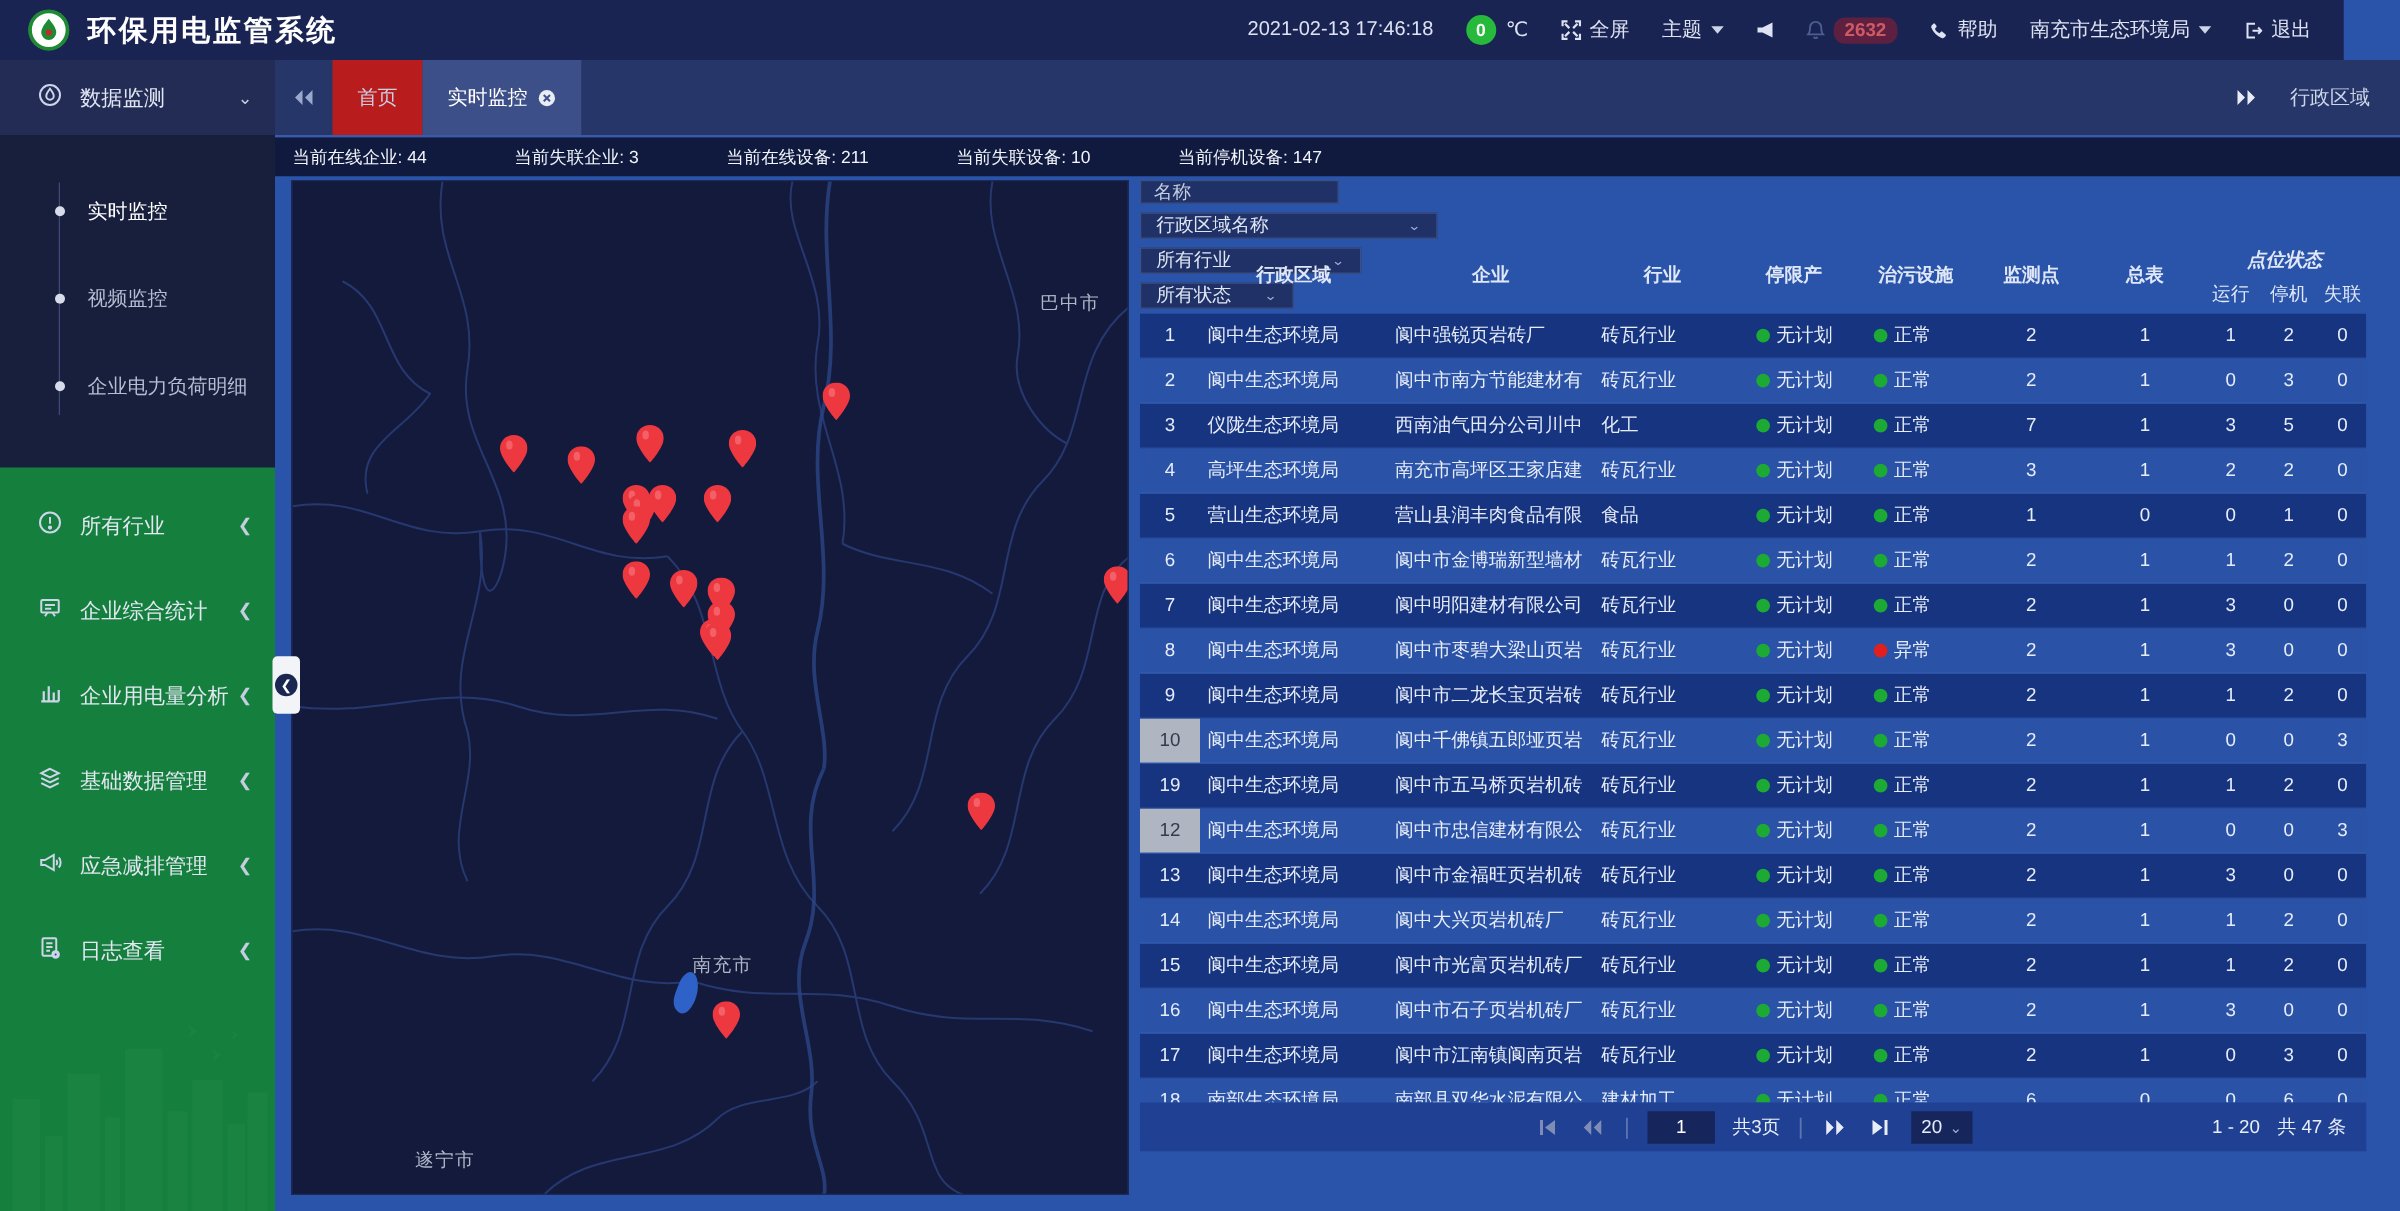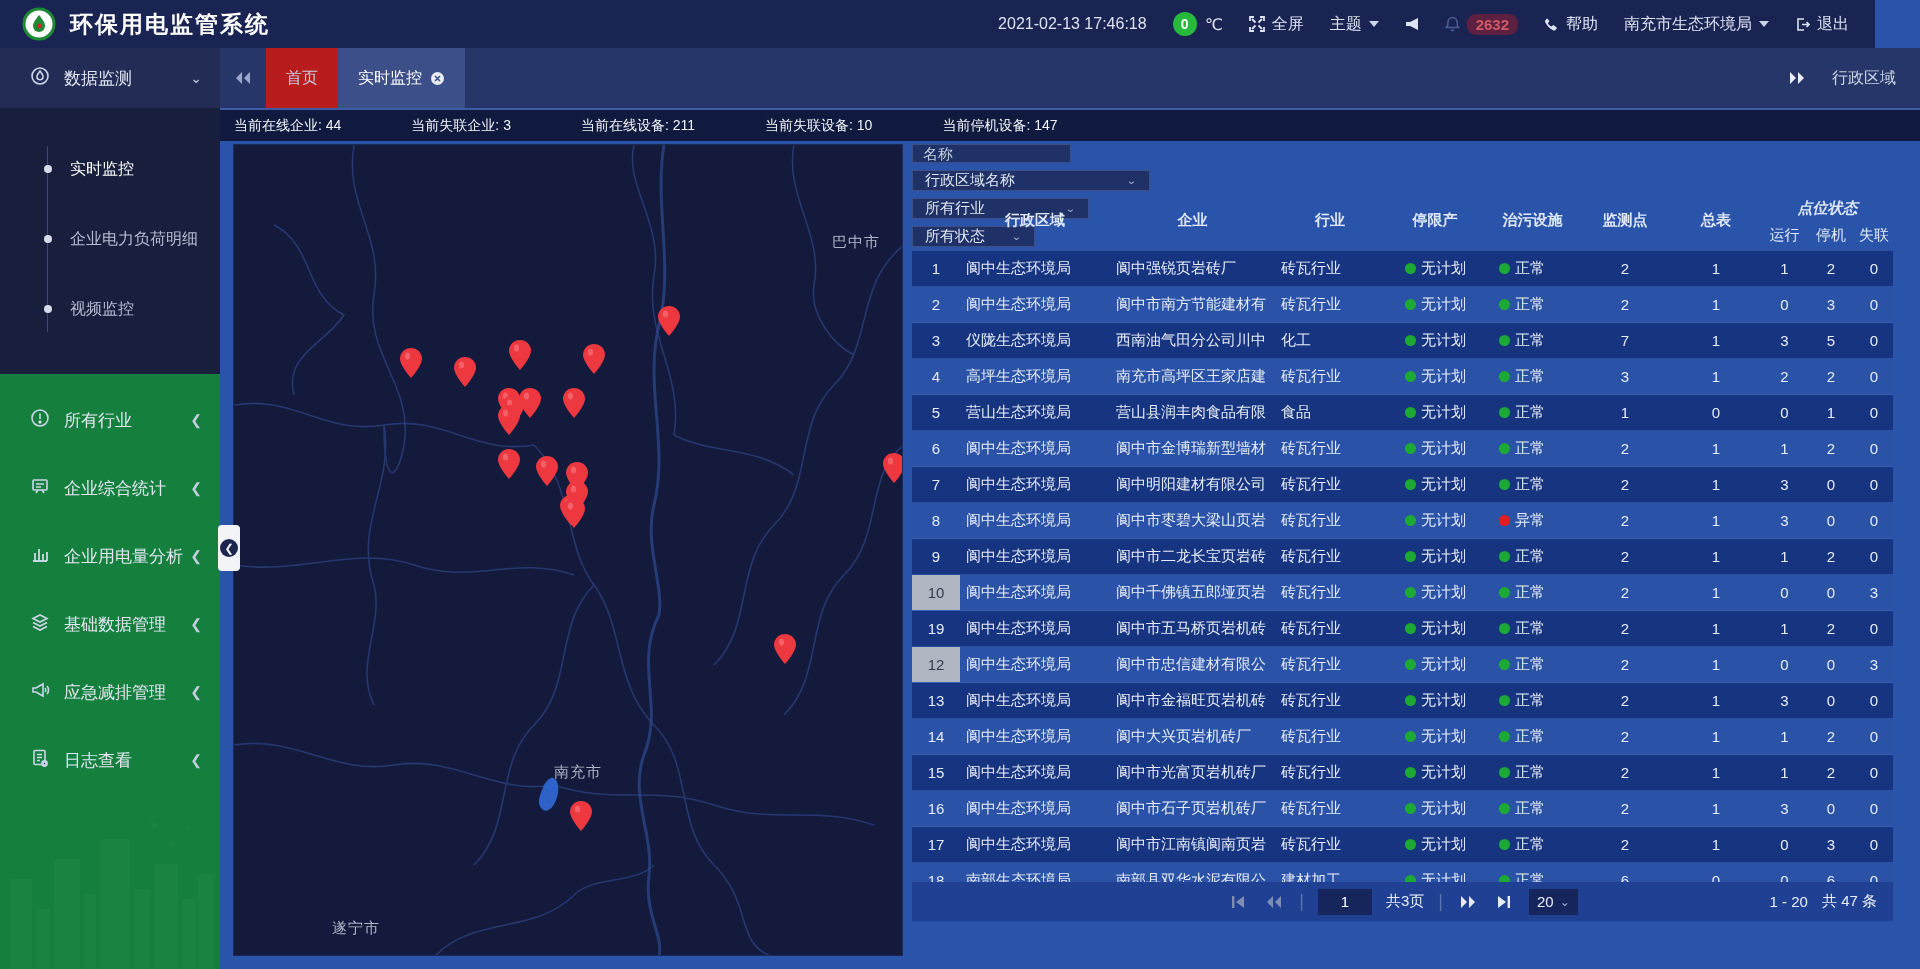--- a/index.html
+++ b/index.html
@@ -176,25 +176,25 @@
         <span class="side-chev">⌄</span>
       </div>
       <div class="side-children">
         <div class="side-vline"></div>
         <div class="side-child active">
           <span class="dot"></span>
           <span>实时监控</span>
         </div>
         <div class="side-child">
           <span class="dot"></span>
-          <span>企业电力负荷明细</span>
+          <span>视频监控</span>
         </div>
         <div class="side-child">
           <span class="dot"></span>
-          <span>视频监控</span>
+          <span>企业电力负荷明细</span>
         </div>
       </div>
       <div class="side-items-wrap" id="side-rest">
         <div class="side-item">
           <span><svg width="20" height="20" viewBox="0 0 20 20" fill="none" stroke="#cdd5ea" stroke-width="1.6">
               <circle cx="10" cy="10" r="8"></circle>
               <path d="M10 5.5v5.5"></path>
               <circle cx="10" cy="14" r="0.9" fill="#cdd5ea"></circle>
             </svg></span>
           <span class="side-label">所有行业</span>

